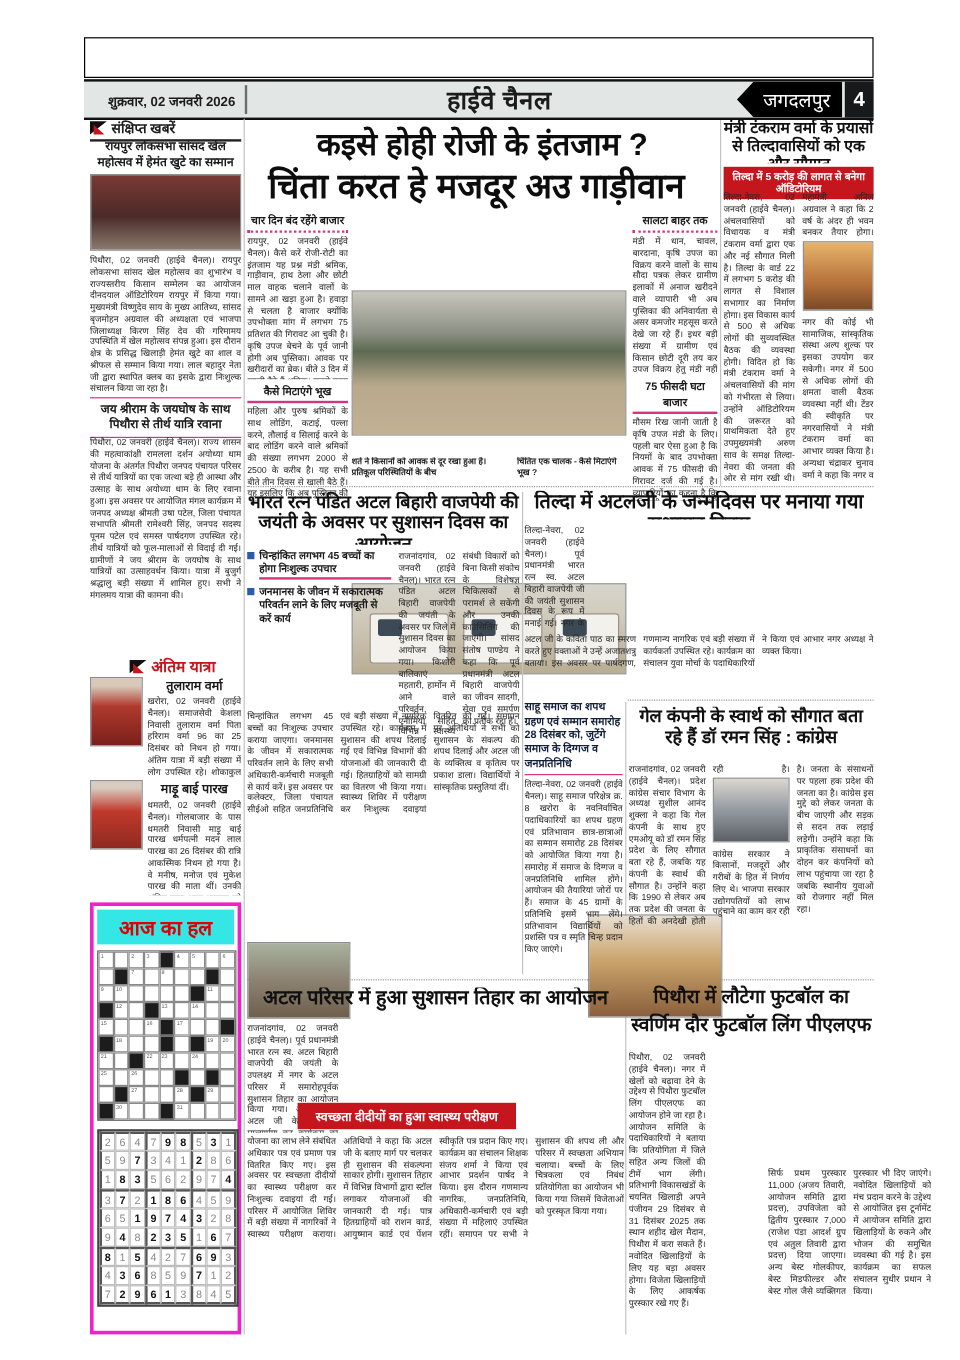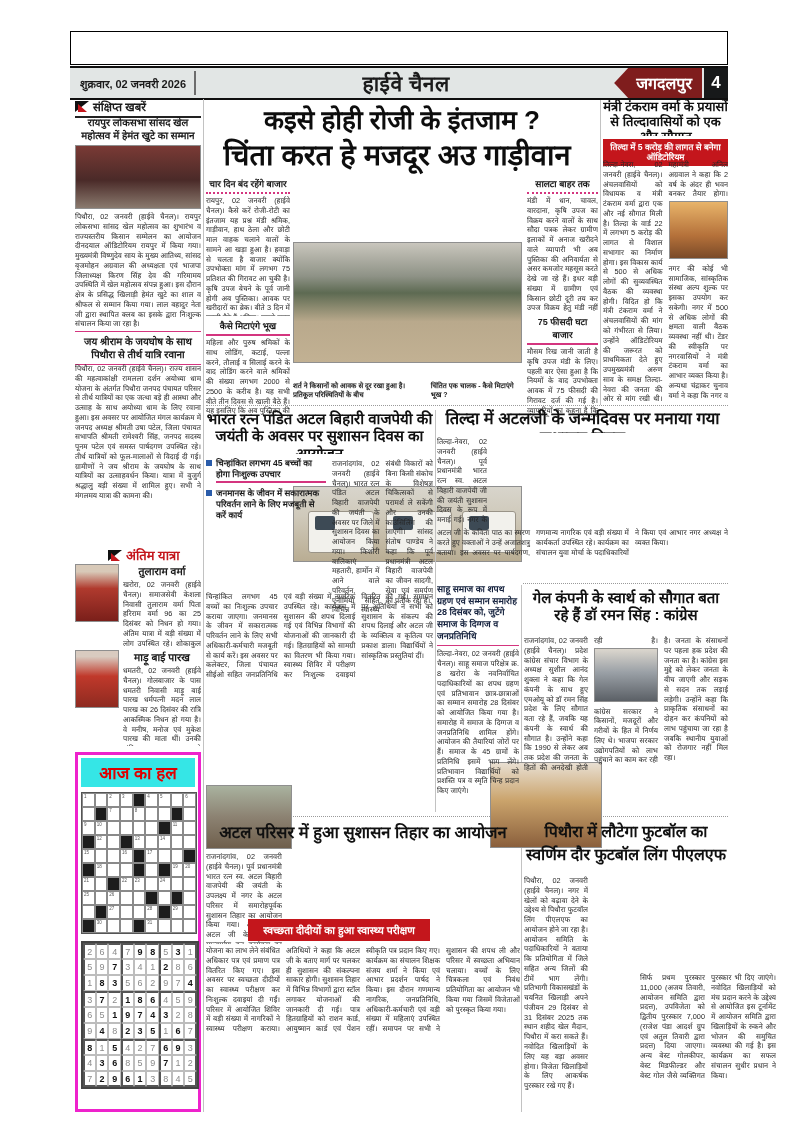--- a/index.html
+++ b/index.html
@@ -6,25 +6,25 @@
   .page{position:relative;width:800px;height:1133px;background:#fff;overflow:hidden;
         font-family:"Liberation Sans",sans-serif;color:#1b1b1b;}
   .abs{position:absolute;}
   .vline{position:absolute;width:1px;background:#c2c2c2;}
   .hdot{position:absolute;border-top:1px dotted #9a9a9a;height:0;}
   
   .topstrip{border:1px solid #000;background:#fff;}
   .hdr{background:#e2e6e5;border-top:2px solid #101010;border-bottom:2px solid #101010;
        display:flex;align-items:stretch;}
   .hdr-date{display:flex;align-items:center;padding:0 8px;font-weight:bold;font-size:11px;
-            border-right:2px solid #6d6d6d;margin:3px 2px;}
+            border-right:2px solid #6d6d6d;margin:3px 12px;}
   .hdr-title{flex:1;display:flex;align-items:center;justify-content:center;
              font-size:21px;font-weight:bold;letter-spacing:.5px;}
   .hdr-right{display:flex;align-items:stretch;}
-  .edition-tab{background:#7f1d1d;color:#fff;font-weight:bold;font-size:16px;
+  .edition-tab{background:#000000;color:#fff;font-weight:normal;font-size:16px;
                display:flex;align-items:center;padding:0 10px 0 22px;
                clip-path:polygon(14px 0,100% 0,100% 100%,14px 100%,0 50%);}
   .pageno{background:#17191a;color:#fff;font-weight:bold;font-size:17px;width:24px;
           display:flex;align-items:center;justify-content:center;margin-left:2px;}
   
   .body-txt{font-size:7.3px;line-height:1.34;text-align:justify;color:#262626;overflow:hidden;}
   .cols2{column-count:2;column-gap:6px;}
   .cols3{column-count:3;column-gap:6px;}
   .cols4{column-count:4;column-gap:6px;}
   .photo{border:1px solid #8f8f8f;box-sizing:border-box;position:relative;overflow:hidden;}

